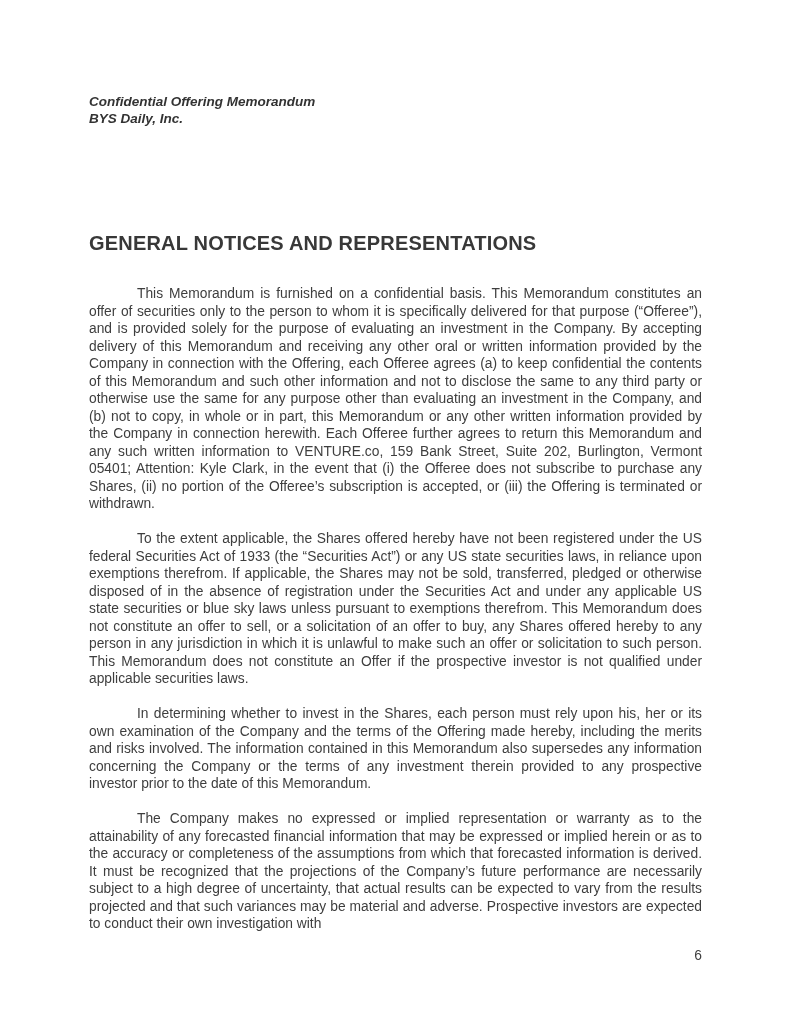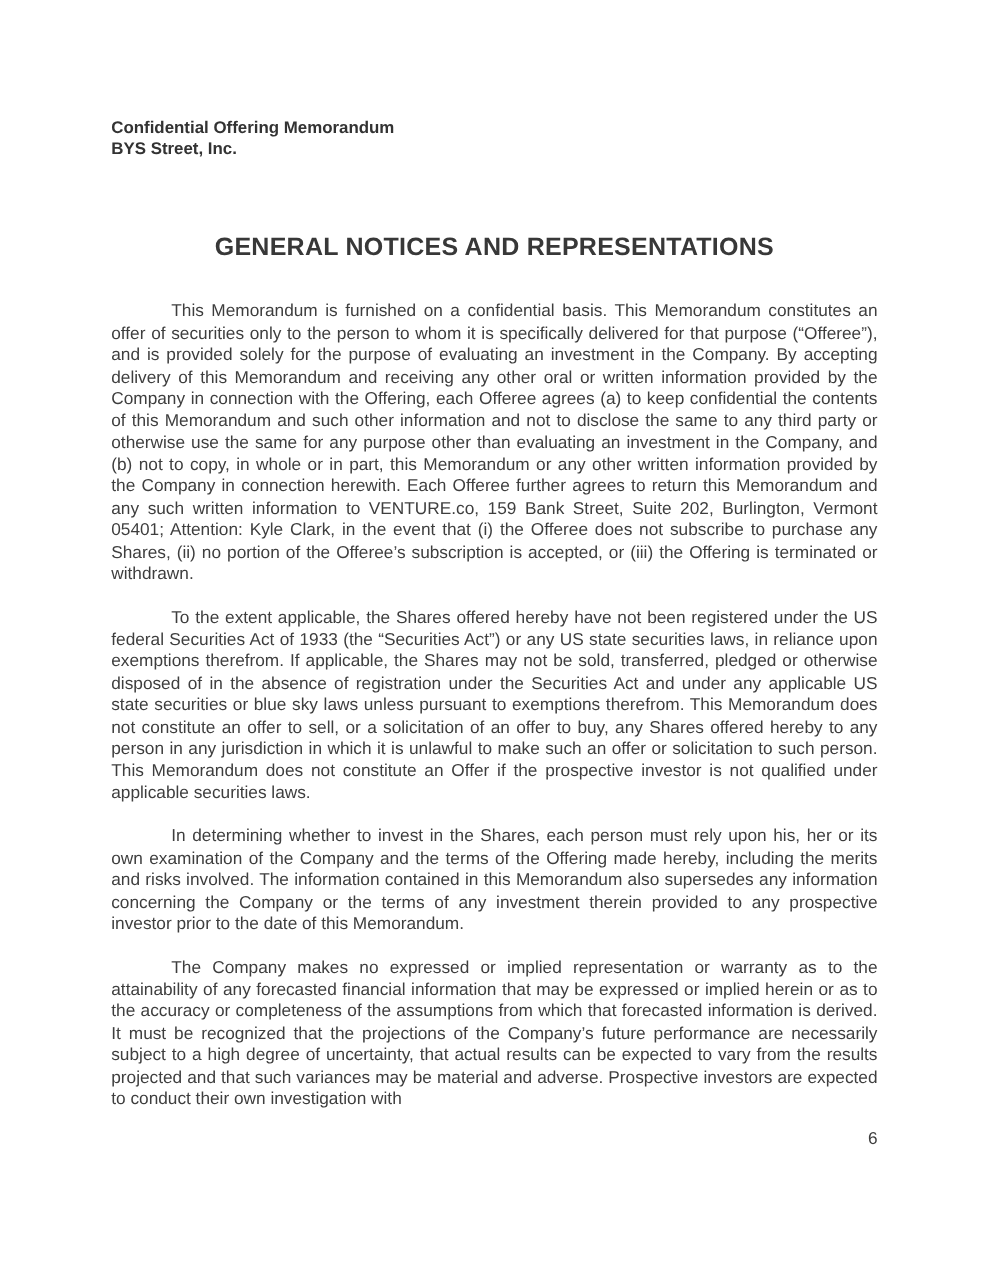--- a/index.html
+++ b/index.html
@@ -16,25 +16,26 @@
     padding: 93px 89px 0 89px;
     font-family: "Liberation Sans", "DejaVu Sans", sans-serif;
     color: #3a3a3a;
     overflow: hidden;
   }
   .doc-header {
     font-size: 13.5px;
     font-weight: bold;
     line-height: 17px;
     color: #333333;
+    font-style: italic;
   }
   .doc-title {
-    margin: 58px 0 0 0;
+    margin: 103px 0 0 0;
     padding: 0;
-    text-align: center;
+    text-align: left;
     font-size: 20px;
     line-height: 26px;
     font-weight: bold;
     color: #383838;
     letter-spacing: 0.2px;
   }
   .doc-body {
     margin-top: 29px;
   }
   .para {
@@ -55,21 +56,21 @@
     margin-top: -3px;
   }
 </style>
 </head>
 <body>
 
 <div class="page">
 
   <header class="doc-header">
     <div>Confidential Offering Memorandum</div>
-    <div>BYS Street, Inc.</div>
+    <div>BYS Daily, Inc.</div>
   </header>
 
   <h1 class="doc-title">GENERAL NOTICES AND REPRESENTATIONS</h1>
 
   <main class="doc-body">
 
   <p class="para"><span>This Memorandum is furnished on a confidential basis. This Memorandum constitutes an offer of securities only to the person to whom it is specifically delivered for that purpose (“</span><span class="u">Offeree</span><span>”), and is provided solely for the purpose of evaluating an investment in the Company. By accepting delivery of this Memorandum and receiving any other oral or written information provided by the Company in connection with the Offering, each Offeree agrees (a) to keep confidential the contents of this Memorandum and such other information and not to disclose the same to any third party or otherwise use the same for any purpose other than evaluating an investment in the Company, and (b) not to copy, in whole or in part, this Memorandum or any other written information provided by the Company in connection herewith. Each Offeree further agrees to return this Memorandum and any such written information to VENTURE.co, 159 Bank Street, Suite 202, Burlington, Vermont 05401; Attention: Kyle Clark, in the event that (i) the Offeree does not subscribe to purchase any Shares, (ii) no portion of the Offeree’s subscription is accepted, or (iii) the Offering is terminated or withdrawn.</span></p>
       <p class="para"><span>To the extent applicable, the Shares offered hereby have not been registered under the US federal Securities Act of 1933 (the “</span><span class="u">Securities Act</span><span>”) or any US state securities laws, in reliance upon exemptions therefrom. If applicable, the Shares may not be sold, transferred, pledged or otherwise disposed of in the absence of registration under the Securities Act and under any applicable US state securities or blue sky laws unless pursuant to exemptions therefrom. This Memorandum does not constitute an offer to sell, or a solicitation of an offer to buy, any Shares offered hereby to any person in any jurisdiction in which it is unlawful to make such an offer or solicitation to such person. This Memorandum does not constitute an Offer if the prospective investor is not qualified under applicable securities laws.</span></p>
       <p class="para"><span>In determining whether to invest in the Shares, each person must rely upon his, her or its own examination of the Company and the terms of the Offering made hereby, including the merits and risks involved.  The information contained in this Memorandum also supersedes any information concerning the Company or the terms of any investment therein provided to any prospective investor prior to the date of this Memorandum.</span></p>
       <p class="para"><span>The Company makes no expressed or implied representation or warranty as to the attainability of any forecasted financial information that may be expressed or implied herein or as to the accuracy or completeness of the assumptions from which that forecasted information is derived. It must be recognized that the projections of the Company’s future performance are necessarily subject to a high degree of uncertainty, that actual results can be expected to vary from the results projected and that such variances may be material and adverse. Prospective investors are expected to conduct their own investigation with</span></p>

